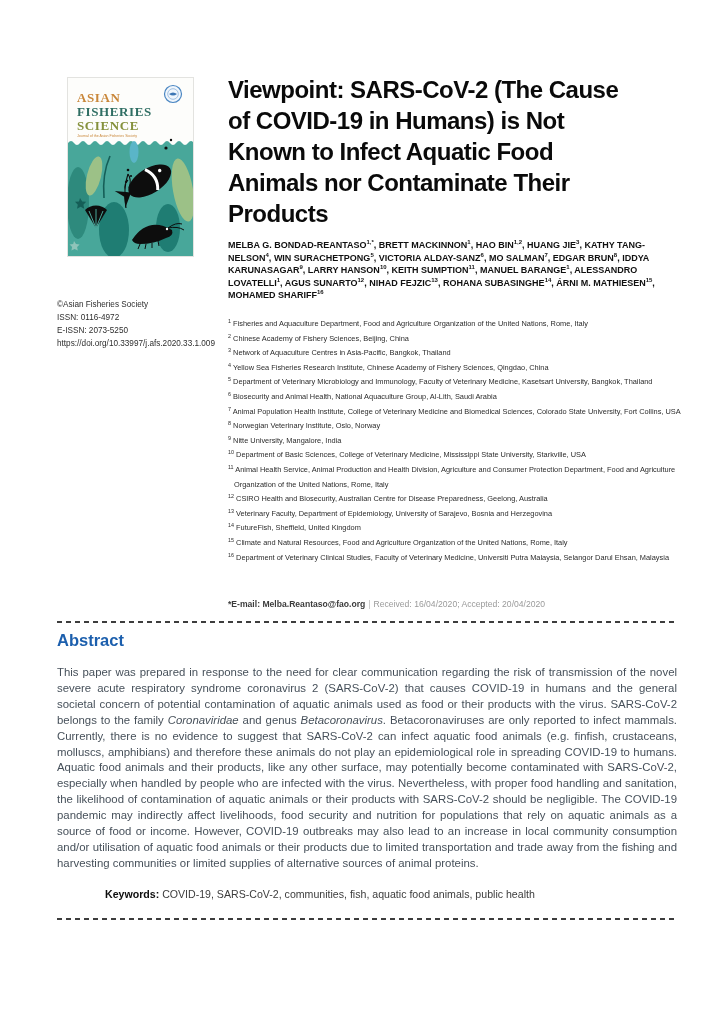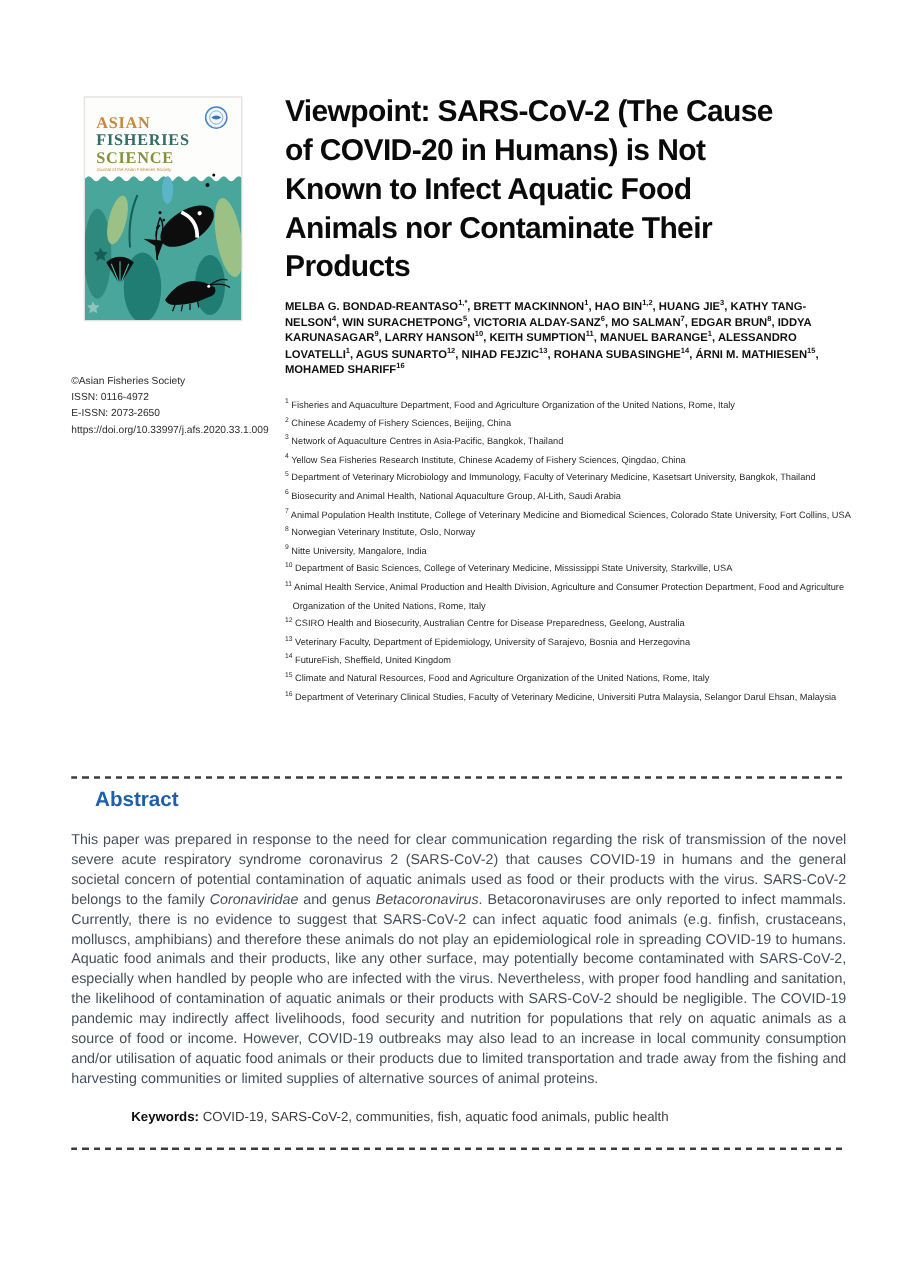--- a/index.html
+++ b/index.html
@@ -45,21 +45,21 @@
   .email-line .dates { color:#9a9a9a; }
 
   
   .dashes { position:absolute; left:57px; width:619px; height:2px;
             background:repeating-linear-gradient(90deg,#3d3d3d 0 5px,transparent 5px 9px); }
   .dash1 { top:621px; }
   .dash2 { top:918px; }
 
   
   .abstract-heading { position:absolute; left:57px; top:631px;
-                      font-size:16.5px; font-weight:700; color:#1c5fad;margin-left:19px; }
+                      font-size:16.5px; font-weight:700; color:#1c5fad; }
   .abstract-body { position:absolute; left:57px; top:665px; width:620px;
                    font-size:11.4px; line-height:15.9px; color:#46505a;
                    text-align:justify; }
   .abstract-body em { font-style:italic; }
 
   .keywords { position:absolute; left:57px; top:888px; width:620px;
               font-size:10.6px; color:#3c3c3c; }
   .keywords .kw-label { font-weight:700; color:#0d0d0d;padding-left:48px; }
 
   
@@ -124,25 +124,25 @@
         <path d="M100 150 q8 -6 14 -4 M100 150 q10 -2 16 2" stroke="#0d0d0d" stroke-width="1" fill="none"></path>
         <path d="M72 166 l-2 5 M78 166 l-1 5 M84 165 l0 5 M90 163 l1 5" stroke="#0d0d0d" stroke-width="1"></path>
         <circle cx="99" cy="151" r="1.2" fill="#ffffff"></circle>
       </g>
     </svg>
   </div>
 
   <div class="cover-meta">
     <div>©Asian Fisheries Society</div>
     <div>ISSN: 0116-4972</div>
-    <div>E-ISSN: 2073-2650</div>
+    <div>E-ISSN: 2073-5250</div>
     <div><a class="doi" href="#">https://doi.org/10.33997/j.afs.2020.33.1.009</a></div>
   </div>
 
-  <h1 class="title" style="margin:0;">Viewpoint: SARS-CoV-2 (The Cause of COVID-20 in Humans) is Not Known to Infect Aquatic Food Animals nor Contaminate Their Products</h1>
+  <h1 class="title" style="margin:0;">Viewpoint: SARS-CoV-2 (The Cause of COVID-19 in Humans) is Not Known to Infect Aquatic Food Animals nor Contaminate Their Products</h1>
 
   <div class="authors"><span>MELBA G. BONDAD-REANTASO<sup>1,*</sup>, </span><span>BRETT MACKINNON<sup>1</sup>, </span><span>HAO BIN<sup>1,2</sup>, </span><span>HUANG JIE<sup>3</sup>, </span><span>KATHY TANG-NELSON<sup>4</sup>, </span><span>WIN SURACHETPONG<sup>5</sup>, </span><span>VICTORIA ALDAY-SANZ<sup>6</sup>, </span><span>MO SALMAN<sup>7</sup>, </span><span>EDGAR BRUN<sup>8</sup>, </span><span>IDDYA KARUNASAGAR<sup>9</sup>, </span><span>LARRY HANSON<sup>10</sup>, </span><span>KEITH SUMPTION<sup>11</sup>, </span><span>MANUEL BARANGE<sup>1</sup>, </span><span>ALESSANDRO LOVATELLI<sup>1</sup>, </span><span>AGUS SUNARTO<sup>12</sup>, </span><span>NIHAD FEJZIC<sup>13</sup>, </span><span>ROHANA SUBASINGHE<sup>14</sup>, </span><span>ÁRNI M. MATHIESEN<sup>15</sup>, </span><span>MOHAMED SHARIFF<sup>16</sup></span></div>
 
   <div class="affils">
       <div class="affil"><sup>1</sup> Fisheries and Aquaculture Department, Food and Agriculture Organization of the United Nations, Rome, Italy</div>
       <div class="affil"><sup>2</sup> Chinese Academy of Fishery Sciences, Beijing, China</div>
       <div class="affil"><sup>3</sup> Network of Aquaculture Centres in Asia-Pacific, Bangkok, Thailand</div>
       <div class="affil"><sup>4</sup> Yellow Sea Fisheries Research Institute, Chinese Academy of Fishery Sciences, Qingdao, China</div>
       <div class="affil"><sup>5</sup> Department of Veterinary Microbiology and Immunology, Faculty of Veterinary Medicine, Kasetsart University, Bangkok, Thailand</div>
       <div class="affil"><sup>6</sup> Biosecurity and Animal Health, National Aquaculture Group, Al-Lith, Saudi Arabia</div>
@@ -151,20 +151,23 @@
       <div class="affil"><sup>9</sup> Nitte University, Mangalore, India</div>
       <div class="affil"><sup>10</sup> Department of Basic Sciences, College of Veterinary Medicine, Mississippi State University, Starkville, USA</div>
       <div class="affil"><sup>11</sup> Animal Health Service, Animal Production and Health Division, Agriculture and Consumer Protection Department, Food and Agriculture Organization of the United Nations, Rome, Italy</div>
       <div class="affil"><sup>12</sup> CSIRO Health and Biosecurity, Australian Centre for Disease Preparedness, Geelong, Australia</div>
       <div class="affil"><sup>13</sup> Veterinary Faculty, Department of Epidemiology, University of Sarajevo, Bosnia and Herzegovina</div>
       <div class="affil"><sup>14</sup> FutureFish, Sheffield, United Kingdom</div>
       <div class="affil"><sup>15</sup> Climate and Natural Resources, Food and Agriculture Organization of the United Nations, Rome, Italy</div>
       <div class="affil"><sup>16</sup> Department of Veterinary Clinical Studies, Faculty of Veterinary Medicine, Universiti Putra Malaysia, Selangor Darul Ehsan, Malaysia</div>
     </div>
 
+  <div class="email-line">
+    <a class="email" href="#">*E-mail: Melba.Reantaso@fao.org</a><span class="sep">|</span><span class="dates">Received: 16/04/2020; Accepted: 20/04/2020</span>
+  </div>
 
   <div class="dashes dash1"></div>
 
   <div class="abstract-heading">Abstract</div>
   <div class="abstract-body"><span>This paper was prepared in response to the need for clear communication regarding the risk of transmission of the novel severe acute respiratory syndrome coronavirus 2 (SARS-CoV-2) that causes COVID-19 in humans and the general societal concern of potential contamination of aquatic animals used as food or their products with the virus. SARS-CoV-2 belongs to the family </span><em>Coronaviridae</em><span> and genus </span><em>Betacoronavirus</em><span>. Betacoronaviruses are only reported to infect mammals. Currently, there is no evidence to suggest that SARS-CoV-2 can infect aquatic food animals (e.g. finfish, crustaceans, molluscs, amphibians) and therefore these animals do not play an epidemiological role in spreading COVID-19 to humans. Aquatic food animals and their products, like any other surface, may potentially become contaminated with SARS-CoV-2, especially when handled by people who are infected with the virus. Nevertheless, with proper food handling and sanitation, the likelihood of contamination of aquatic animals or their products with SARS-CoV-2 should be negligible. The COVID-19 pandemic may indirectly affect livelihoods, food security and nutrition for populations that rely on aquatic animals as a source of food or income. However, COVID-19 outbreaks may also lead to an increase in local community consumption and/or utilisation of aquatic food animals or their products due to limited transportation and trade away from the fishing and harvesting communities or limited supplies of alternative sources of animal proteins.</span></div>
 
   <div class="keywords">
     <span class="kw-label">Keywords:</span>
     <span>COVID-19, SARS-CoV-2, communities, fish, aquatic food animals, public health</span>
   </div>

